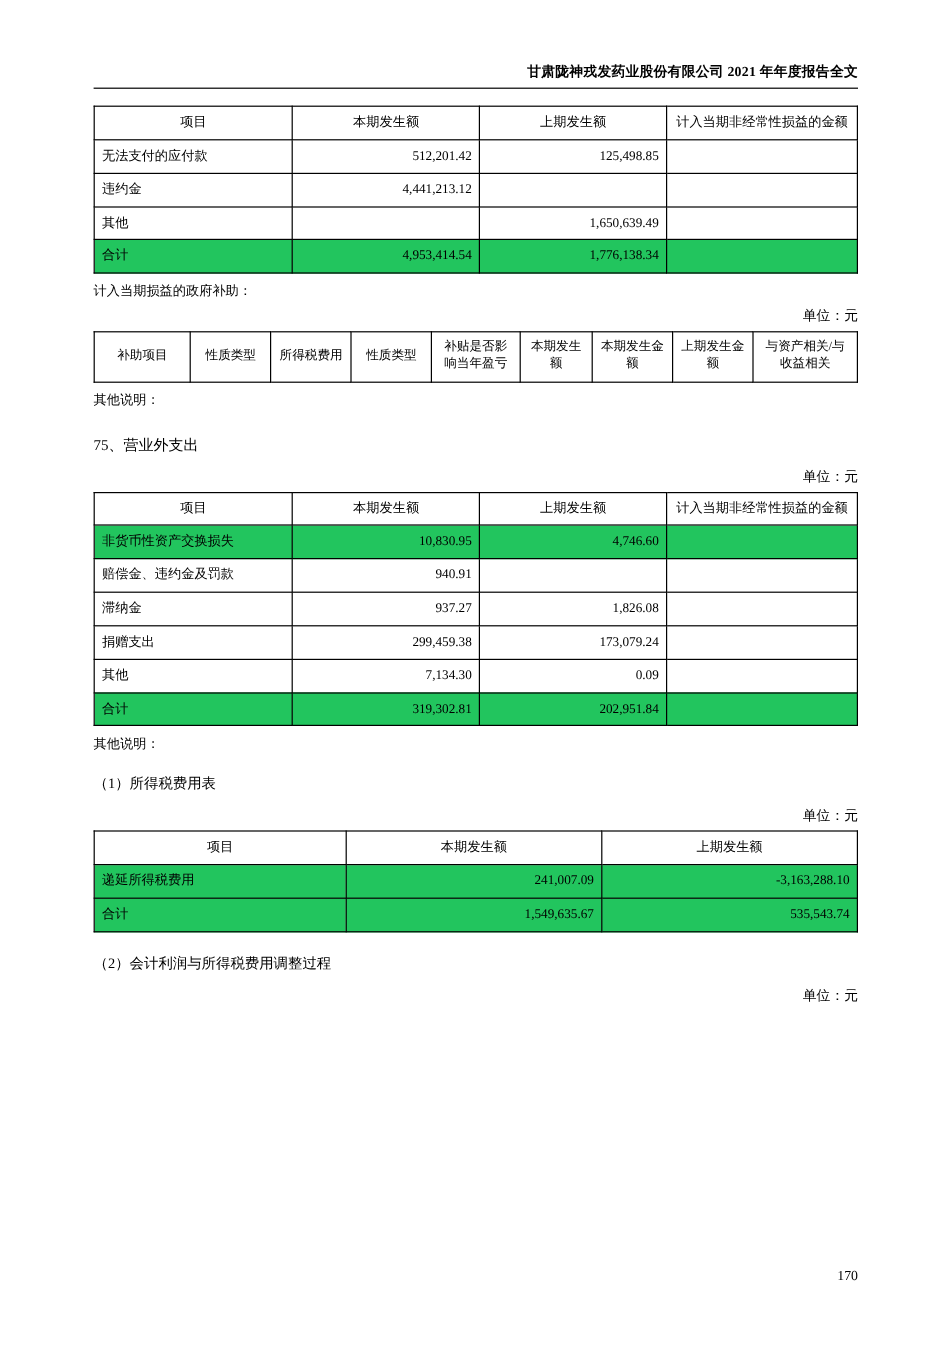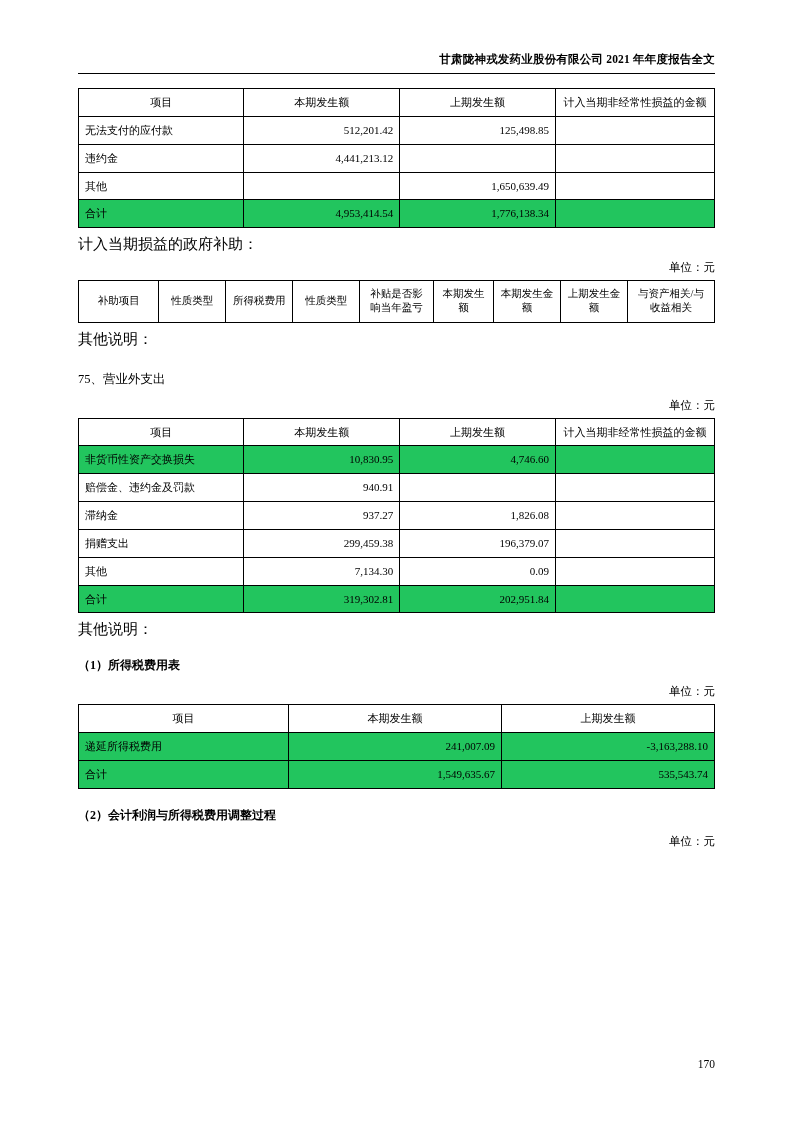--- a/index.html
+++ b/index.html
@@ -54,36 +54,36 @@
   .num {
     text-align: right;
   }
   .left {
     text-align: left;
   }
   .shaded {
     background: #22c55e;
   }
   .note {
-    font-size: 15px;
+    font-size: 11px;
     margin: 7px 0 2px 0;
   }
   .unit {
     font-size: 11.5px;
     text-align: right;
     margin: 6px 0 5px 0;
   }
   .sec-title {
     font-size: 12.5px;
     font-weight: normal;
     margin: 22px 0 10px 0;
   }
   .sub-title {
     font-size: 12px;
-    font-weight: bold;
+    font-weight: normal;
     margin: 18px 0 10px 0;
   }
   .page-num {
     position: absolute;
     right: 78px;
     bottom: 52px;
     font-size: 11.5px;
     font-family: "Liberation Serif", "DejaVu Serif", serif;
   }
   .subsidy-table td {
@@ -207,21 +207,21 @@
       </tr>
       <tr>
         <td class="left">滞纳金</td>
         <td class="num">937.27</td>
         <td class="num">1,826.08</td>
         <td class="num"></td>
       </tr>
       <tr>
         <td class="left">捐赠支出</td>
         <td class="num">299,459.38</td>
-        <td class="num">196,379.07</td>
+        <td class="num">173,079.24</td>
         <td class="num"></td>
       </tr>
       <tr>
         <td class="left">其他</td>
         <td class="num">7,134.30</td>
         <td class="num">0.09</td>
         <td class="num"></td>
       </tr>
       <tr class="shaded">
         <td class="left">合计</td>

